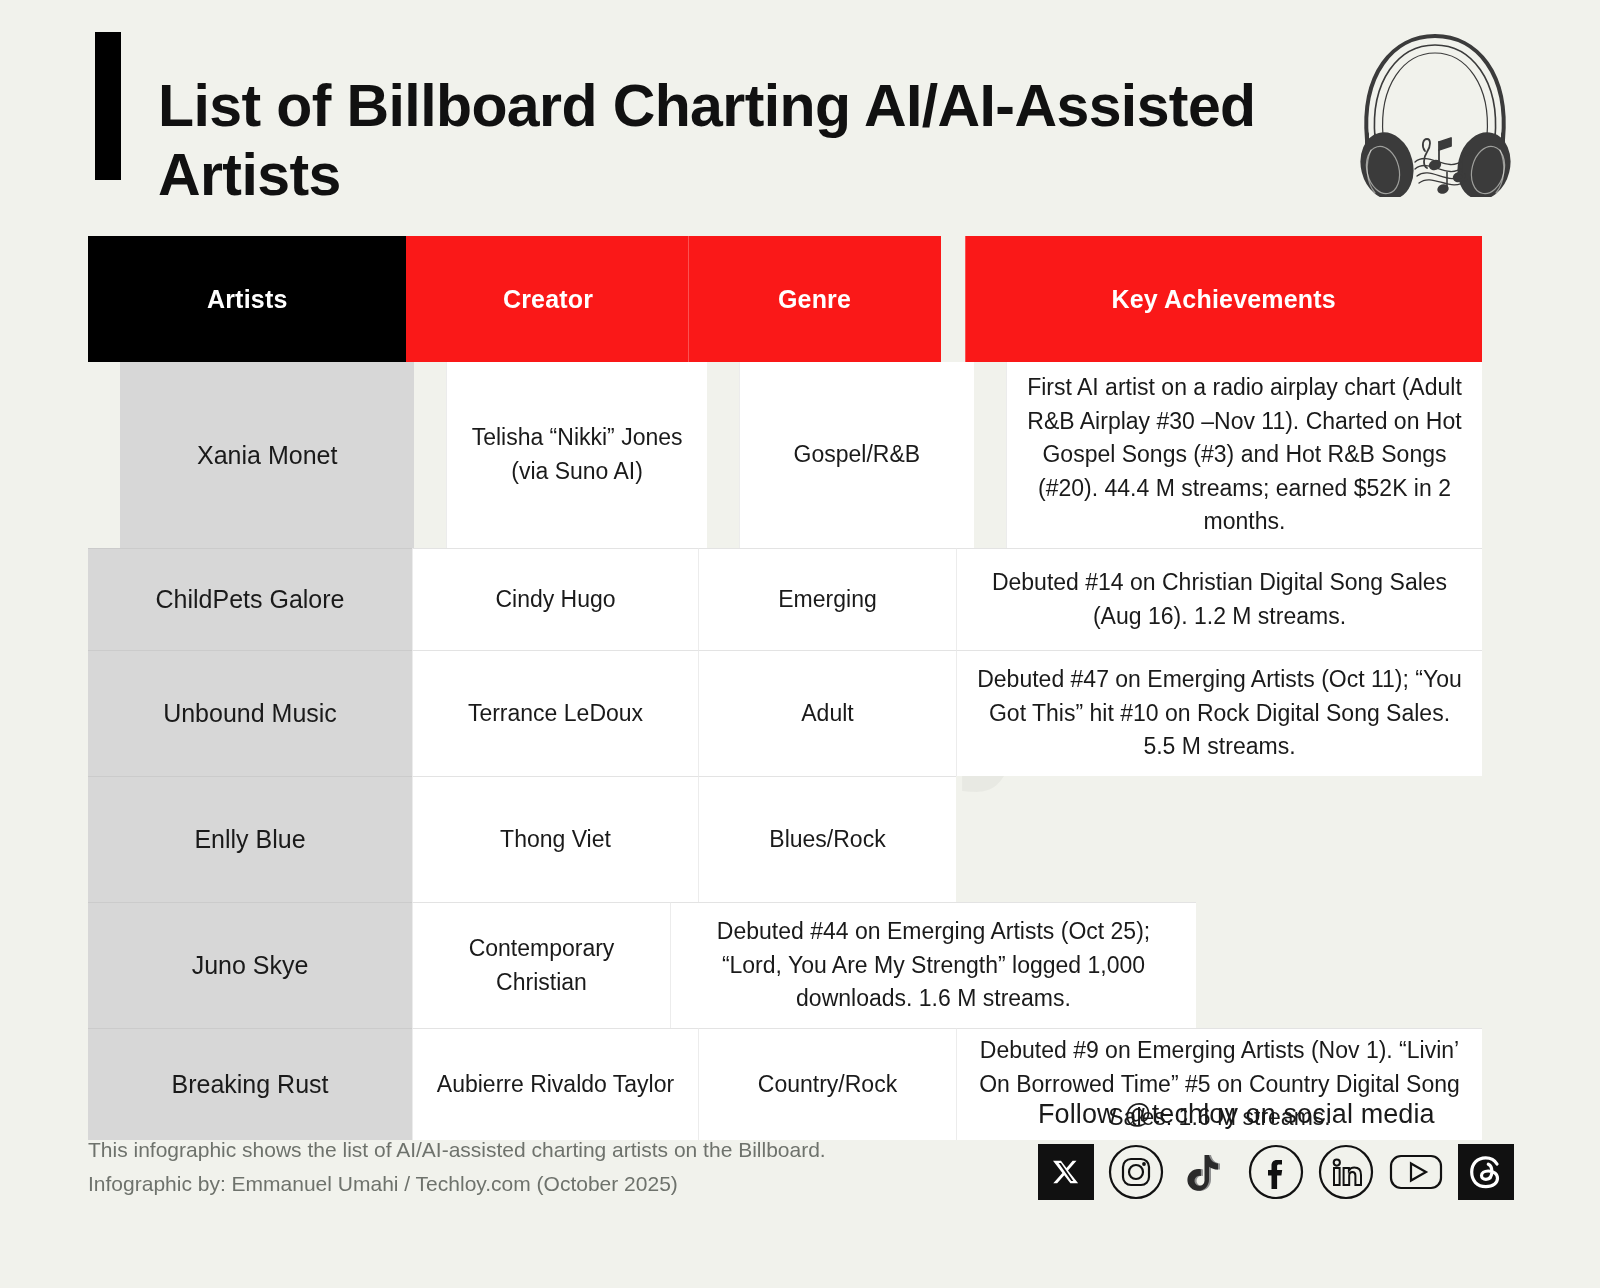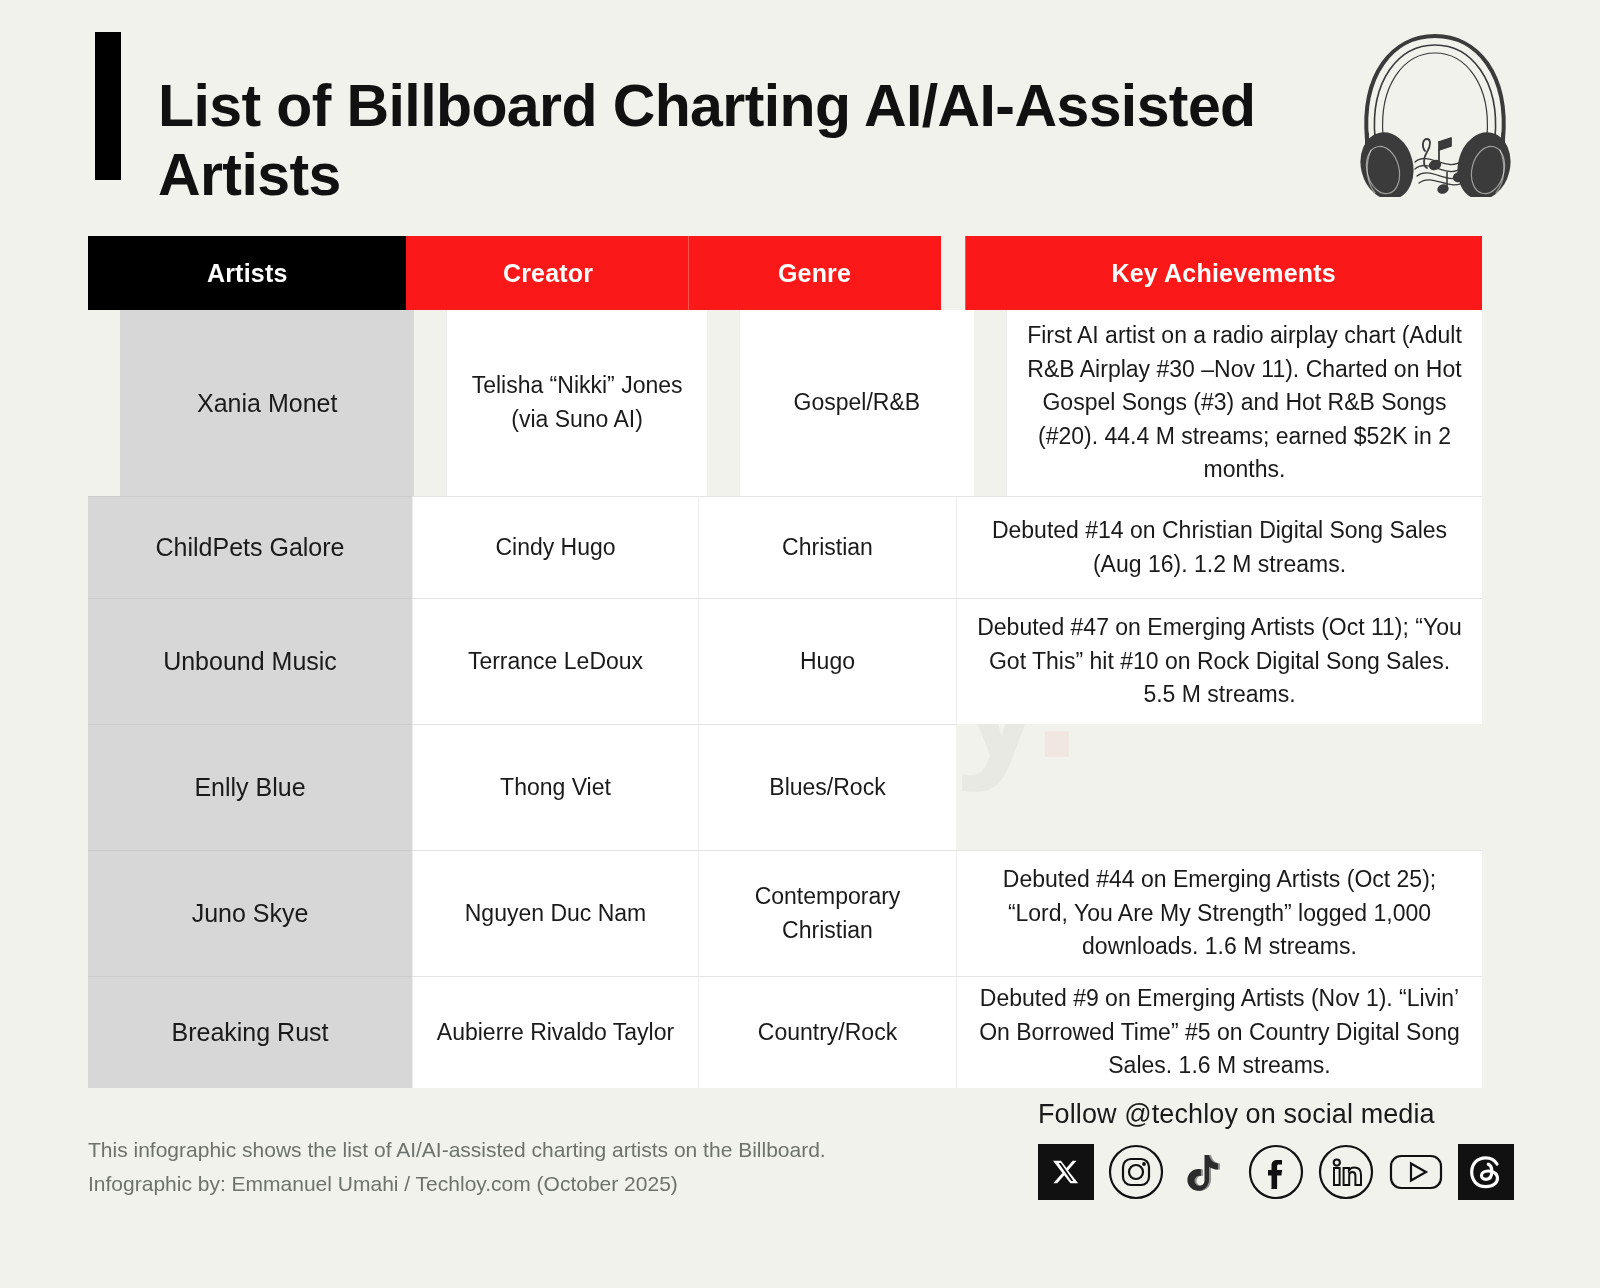--- a/index.html
+++ b/index.html
@@ -88,21 +88,21 @@
     text-align: center;
     padding: 10px 16px;
   }
   .c-artist      { width: 324px; }
   .c-creator     { width: 286px; }
   .c-genre       { width: 258px; }
   .c-achievement { width: 526px; }
 
   
   .thead .cell {
-    height: 74px;
+    height: 126px;
     color: #ffffff;
     font-size: 25px;
     font-weight: 700;
     letter-spacing: 0.2px;
   }
   .thead .c-artist { background: #000000; }
   .thead .c-creator,
   .thead .c-genre,
   .thead .c-achievement { background: #fa1818; }
   .thead .c-creator { border-left: 2px solid #fa1818; }
@@ -244,40 +244,39 @@
     <div class="trow r0">
       <div class="cell c-artist">Xania Monet</div>
       <div class="cell c-creator">Telisha “Nikki” Jones (via Suno AI)</div>
       <div class="cell c-genre">Gospel/R&amp;B</div>
       <div class="cell c-achievement">First AI artist on a radio airplay chart (Adult R&amp;B Airplay #30 –Nov 11). Charted on Hot Gospel Songs (#3) and Hot R&amp;B Songs (#20). 44.4 M streams; earned $52K in 2 months.</div>
     </div>
 
     <div class="trow r1">
       <div class="cell c-artist">ChildPets Galore</div>
       <div class="cell c-creator">Cindy Hugo</div>
-      <div class="cell c-genre">Christian</div>
+      <div class="cell c-genre">Emerging</div>
       <div class="cell c-achievement">Debuted #14 on Christian Digital Song Sales (Aug 16). 1.2 M streams.</div>
     </div>
 
     <div class="trow r2">
       <div class="cell c-artist">Unbound Music</div>
       <div class="cell c-creator">Terrance LeDoux</div>
-      <div class="cell c-genre">Hugo</div>
+      <div class="cell c-genre">Adult</div>
       <div class="cell c-achievement">Debuted #47 on Emerging Artists (Oct 11); “You Got This” hit #10 on Rock Digital Song Sales. 5.5 M streams.</div>
     </div>
 
     <div class="trow r3">
       <div class="cell c-artist">Enlly Blue</div>
       <div class="cell c-creator">Thong Viet</div>
       <div class="cell c-genre">Blues/Rock</div>
     </div>
 
     <div class="trow r4">
       <div class="cell c-artist">Juno Skye</div>
-      <div class="cell c-creator">Nguyen Duc Nam</div>
       <div class="cell c-genre">Contemporary Christian</div>
       <div class="cell c-achievement">Debuted #44 on Emerging Artists (Oct 25); “Lord, You Are My Strength” logged 1,000 downloads. 1.6 M streams.</div>
     </div>
 
     <div class="trow r5">
       <div class="cell c-artist">Breaking Rust</div>
       <div class="cell c-creator">Aubierre Rivaldo Taylor</div>
       <div class="cell c-genre">Country/Rock</div>
       <div class="cell c-achievement">Debuted #9 on Emerging Artists (Nov 1). “Livin’ On Borrowed Time” #5 on Country Digital Song Sales. 1.6 M streams.</div>
     </div>

